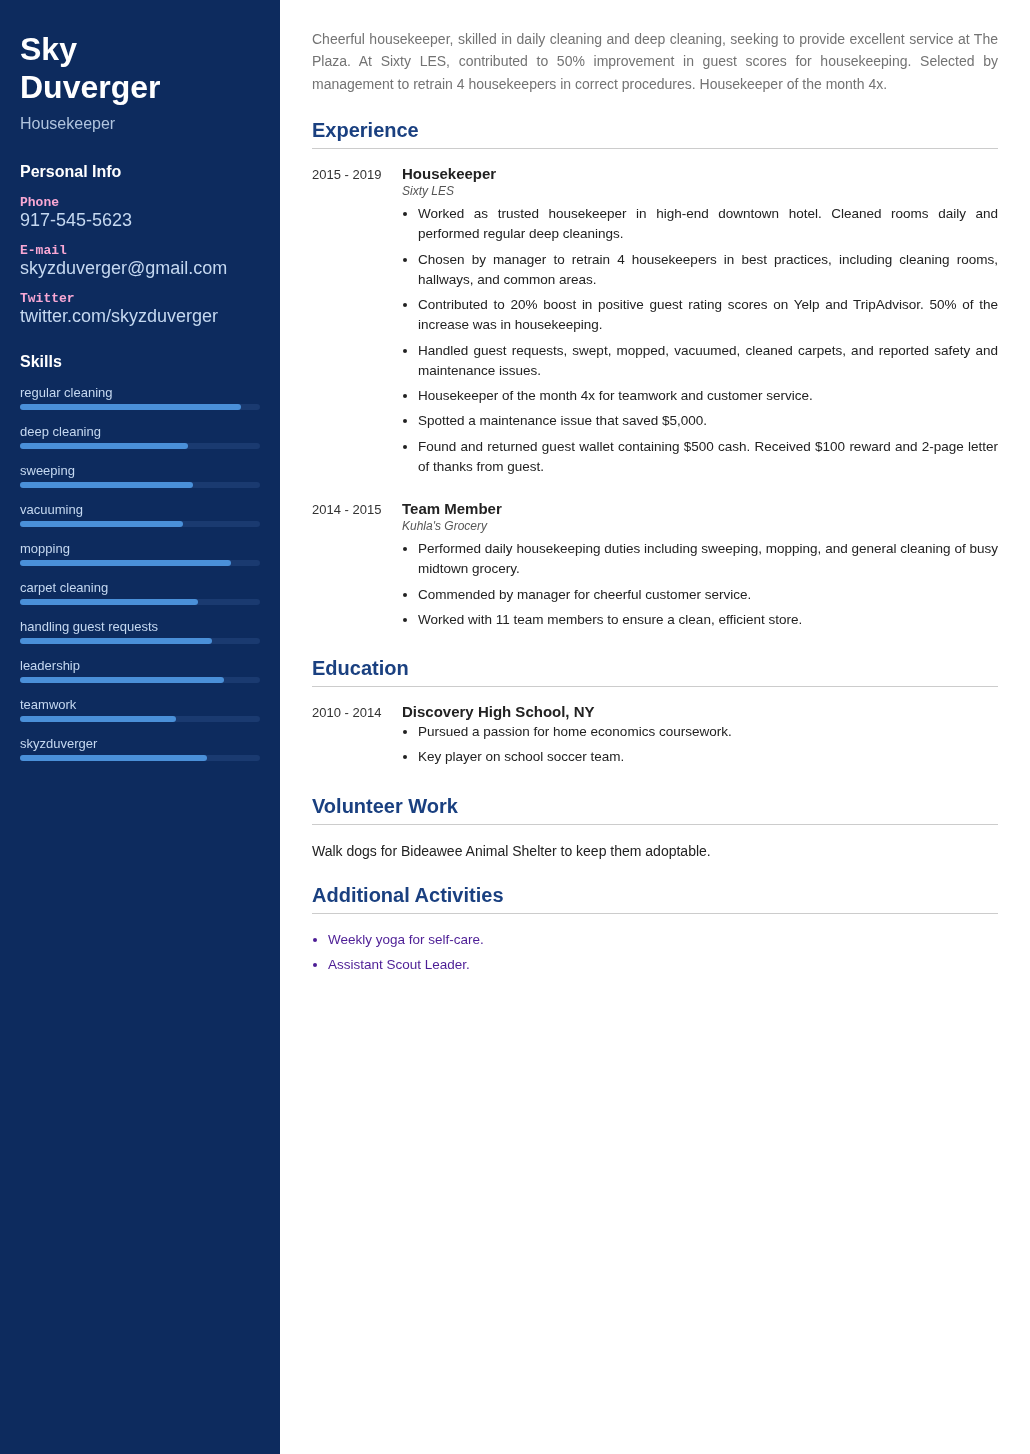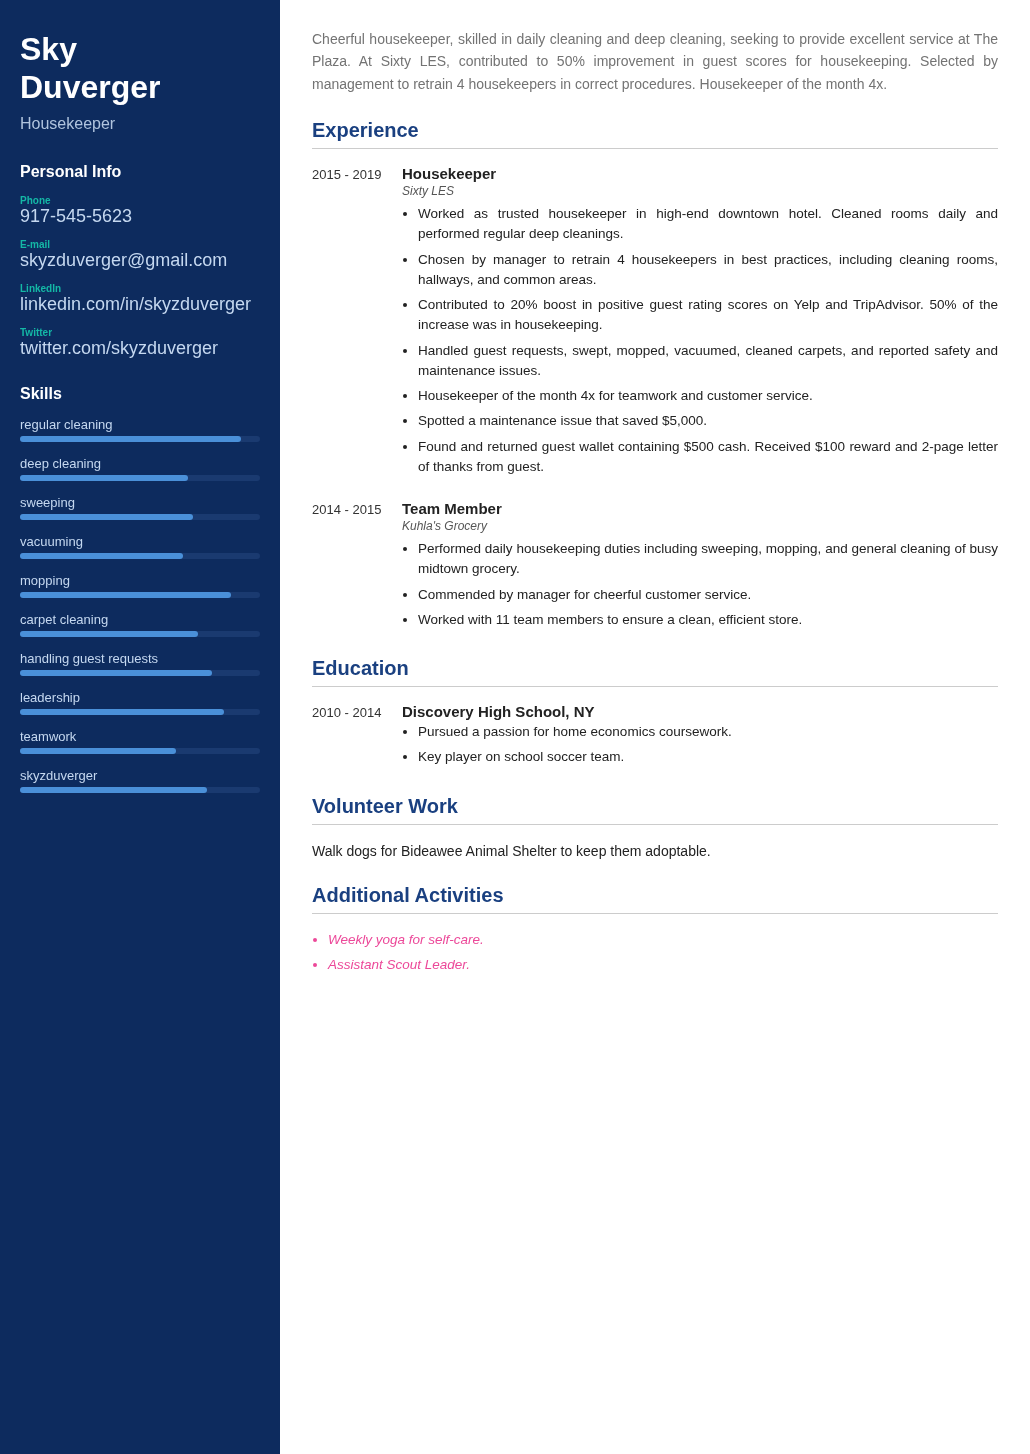--- a/index.html
+++ b/index.html
@@ -44,22 +44,23 @@
       font-weight: bold;
       color: white;
       margin-bottom: 14px;
       margin-top: 26px;
     }
     .contact-item {
       margin-bottom: 12px;
     }
     .contact-label {
       font-weight: bold;
-      font-size: 10px;
-      color: #14b8a6;
+      font-size: 13px;
+      color: #f9a8d4;
+      font-family: Liberation Mono, monospace;
     }
     .contact-value {
       font-size: 18px;
       color: #c5d8f0;
     }
     .skill-item {
       margin-bottom: 14px;
     }
     .skill-name {
       font-size: 13px;
@@ -141,24 +142,23 @@
       font-size: 14px;
       color: #222;
       margin-bottom: 8px;
       line-height: 1.5;
     }
     .additional-bullets {
       padding-left: 16px;
     }
     .additional-bullets li {
       font-size: 13.5px;
-      color: #ec4899;
+      color: #4c1d95;
       margin-bottom: 5px;
       line-height: 1.5;
-      font-style: italic;
     }
   </style>
 </head>
 <body>
 
 <div class="resume-wrapper">
 
   <div class="sidebar">
     <div class="sidebar-name">
       <span>Sky</span><br>
@@ -168,24 +168,20 @@
 
     <div class="sidebar-section-title">Personal Info</div>
 
     <div class="contact-item">
       <div class="contact-label">Phone</div>
       <div class="contact-value">917-545-5623</div>
     </div>
     <div class="contact-item">
       <div class="contact-label">E-mail</div>
       <div class="contact-value">skyzduverger@gmail.com</div>
-    </div>
-    <div class="contact-item">
-      <div class="contact-label">LinkedIn</div>
-      <div class="contact-value">linkedin.com/in/skyzduverger</div>
     </div>
     <div class="contact-item">
       <div class="contact-label">Twitter</div>
       <div class="contact-value">twitter.com/skyzduverger</div>
     </div>
 
     <div class="sidebar-section-title">Skills</div>
 
     <div id="skills-container">
         <div class="skill-item">

